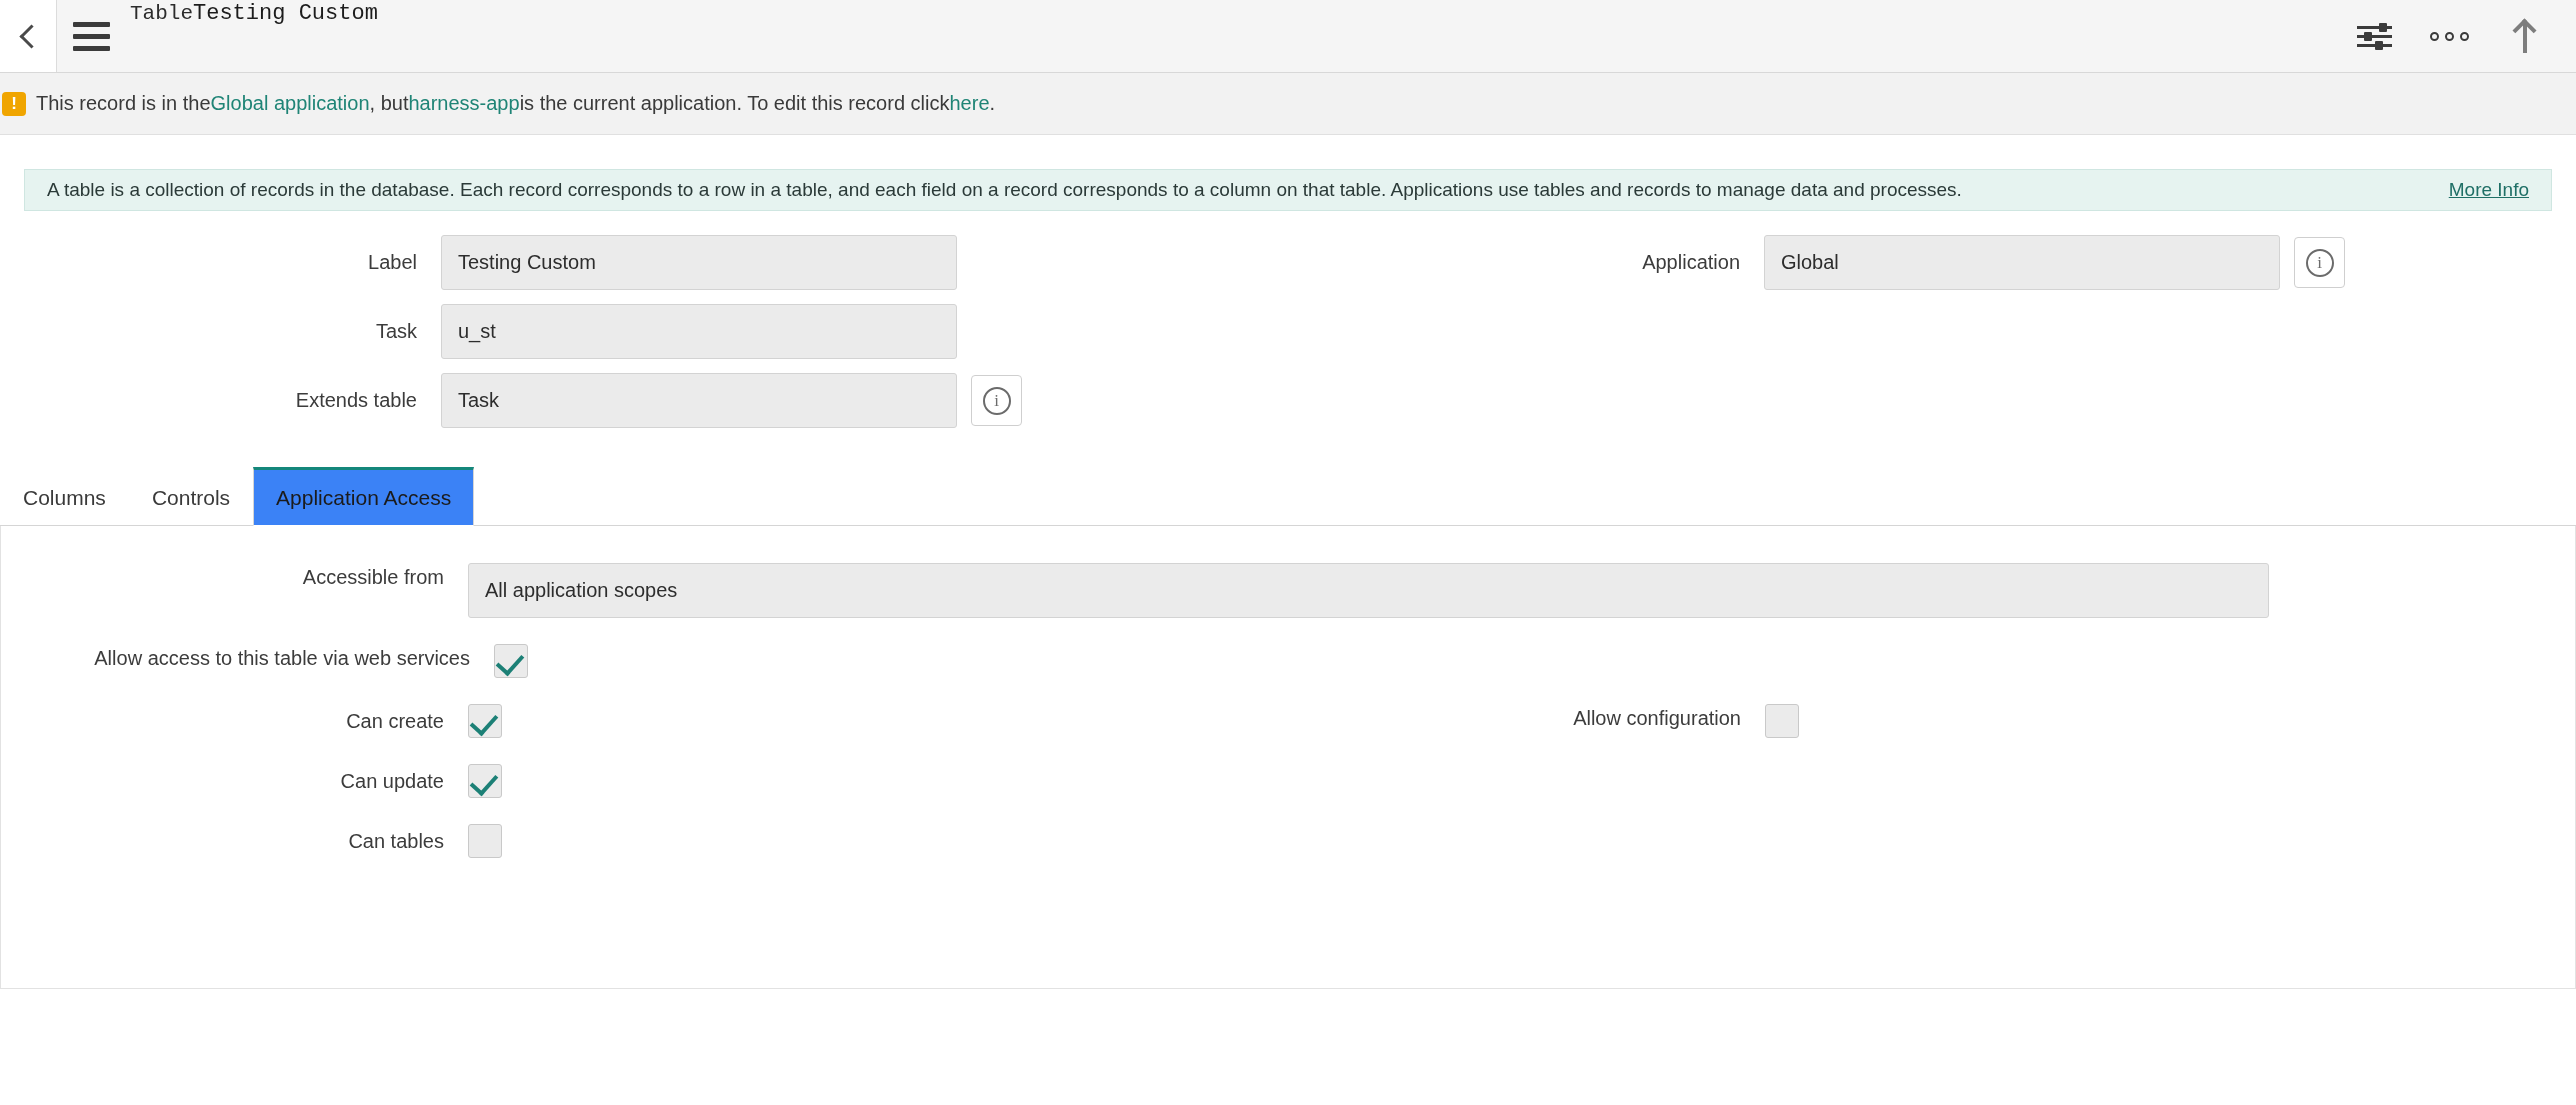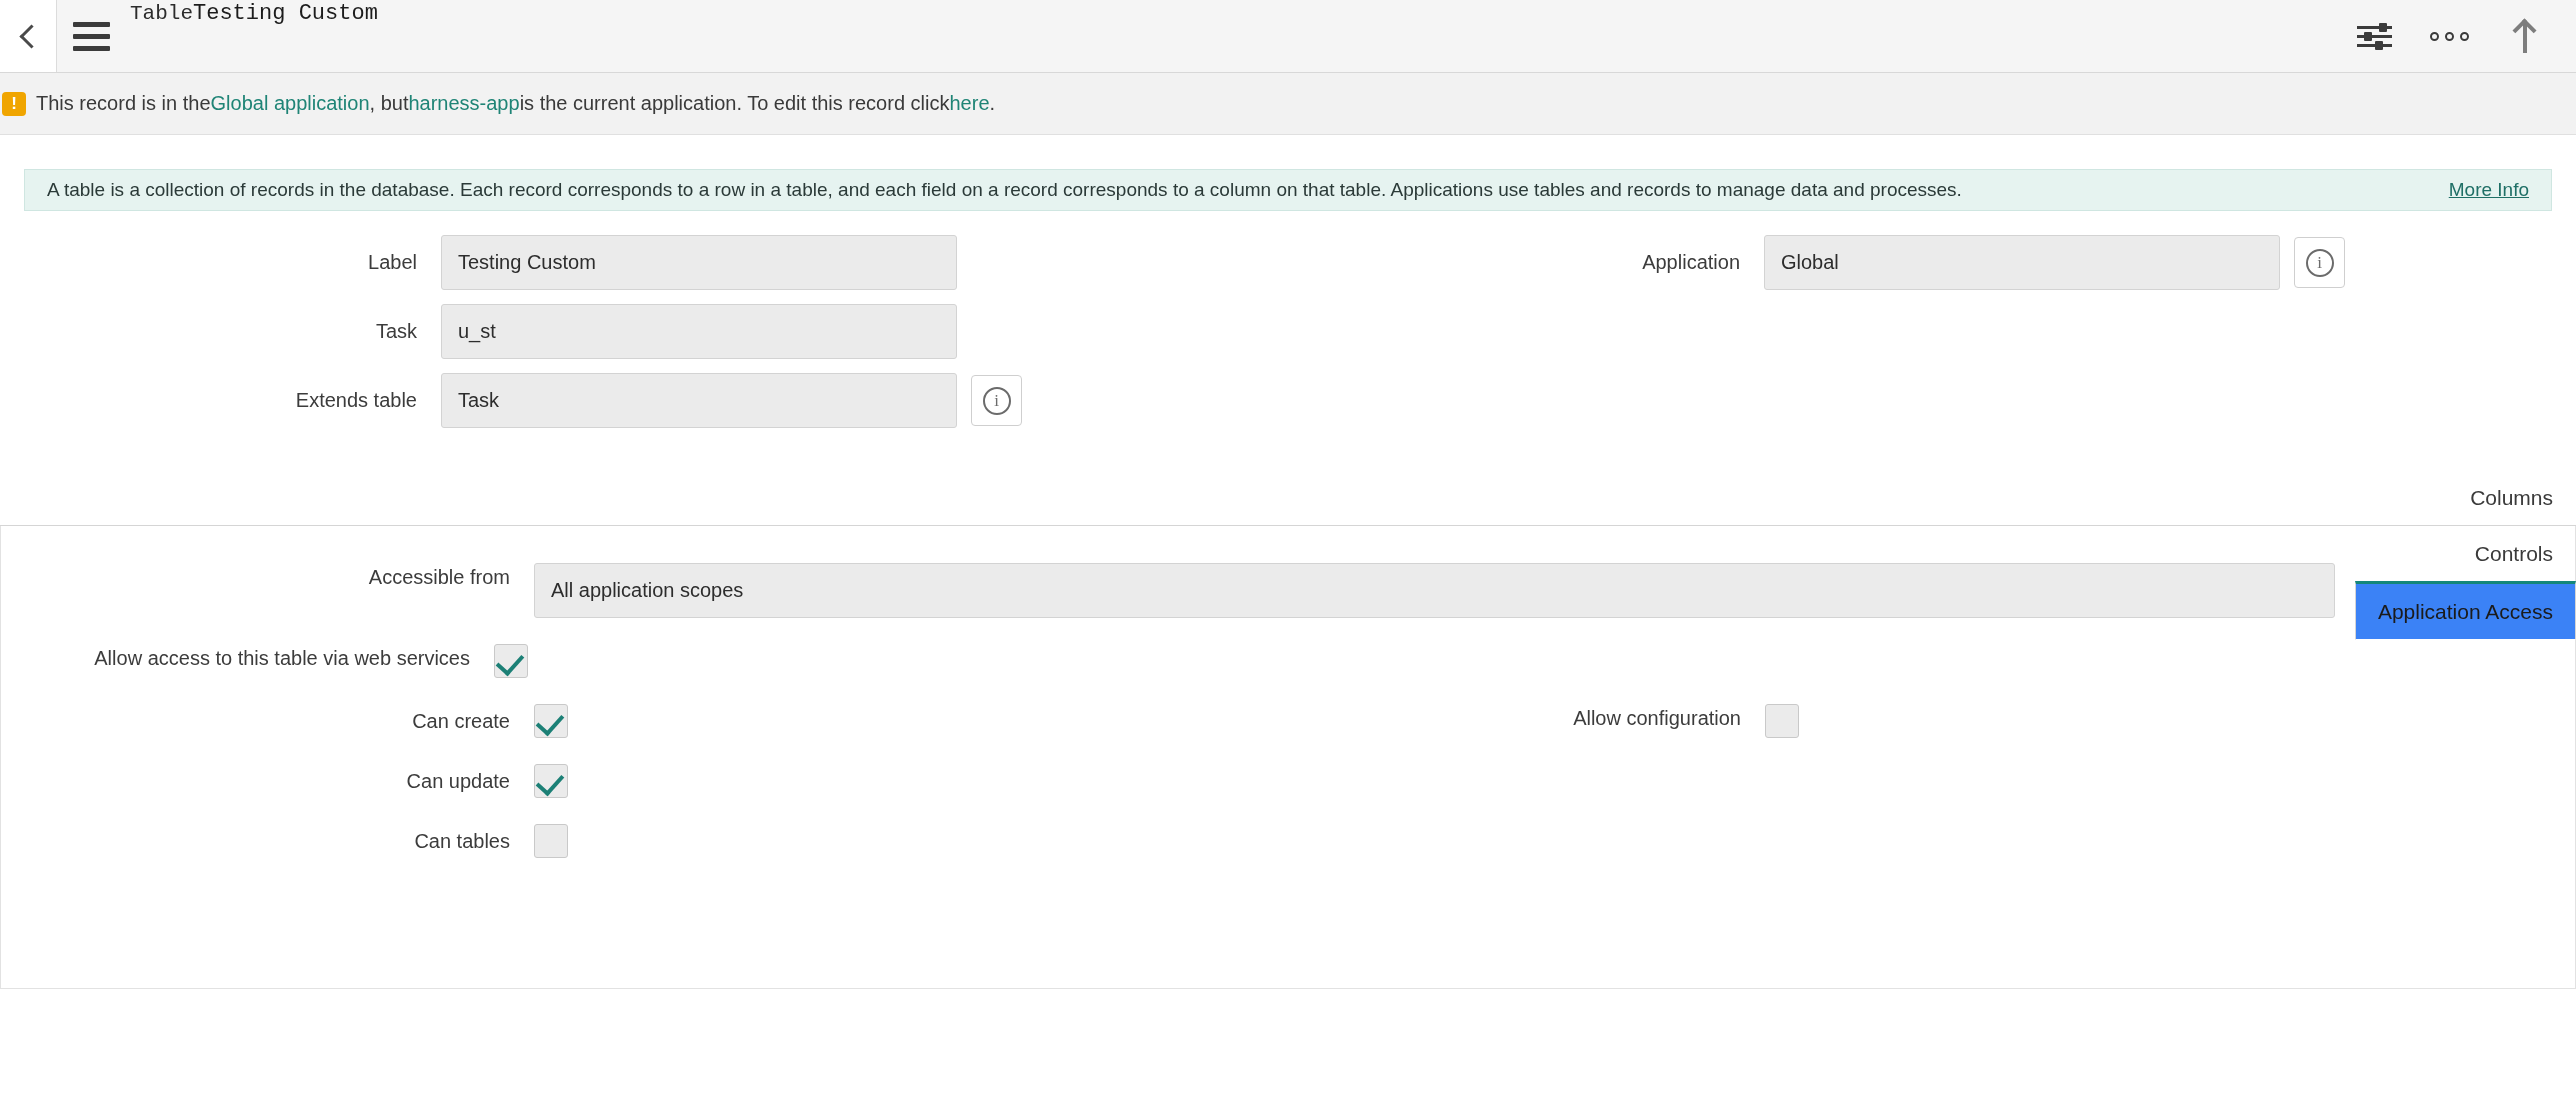--- a/index.html
+++ b/index.html
@@ -158,21 +158,20 @@
     font-size: 17px; color: #6b6b6b; font-family: "Liberation Serif", serif;
   }
 
   
   .tabs {
     display: flex; align-items: flex-end;
     border-bottom: 1px solid #d5d5d5;
     margin-top: 41px;
     padding-left: 0;
     height: 57px;
-    flex-direction: column;
   }
   .tab {
     font-size: 21px; color: #3a3a3a;
     padding: 14px 22px 13px 22px;
     cursor: pointer;
     border: 1px solid transparent;
     border-bottom: none;
     background: transparent;
     line-height: 28px;
   }
@@ -206,21 +205,21 @@
     position: absolute;
     left: 7px; top: 4px;
     width: 12px; height: 21px;
     border-right: 4px solid #1c8076;
     border-bottom: 4px solid #1c8076;
     transform: rotate(42deg);
   }
   .crow { display: flex; align-items: flex-start; margin-bottom: 26px; }
   .cleft { width: 1271px; display: flex; align-items: center; }
   .cright { display: flex; align-items: flex-start; }
-  .lbl2 { width: 533px; text-align: right; padding-right: 24px; font-size: 20px; color: #3c3c3c; line-height: 28px; }
+  .lbl2 { width: 467px; text-align: right; padding-right: 24px; font-size: 20px; color: #3c3c3c; line-height: 28px; }
 </style>
 </head>
 <body>
 
 <div class="app">
 
   <div class="header">
     <div class="back-btn">
       <div class="chev"></div>
     </div>

